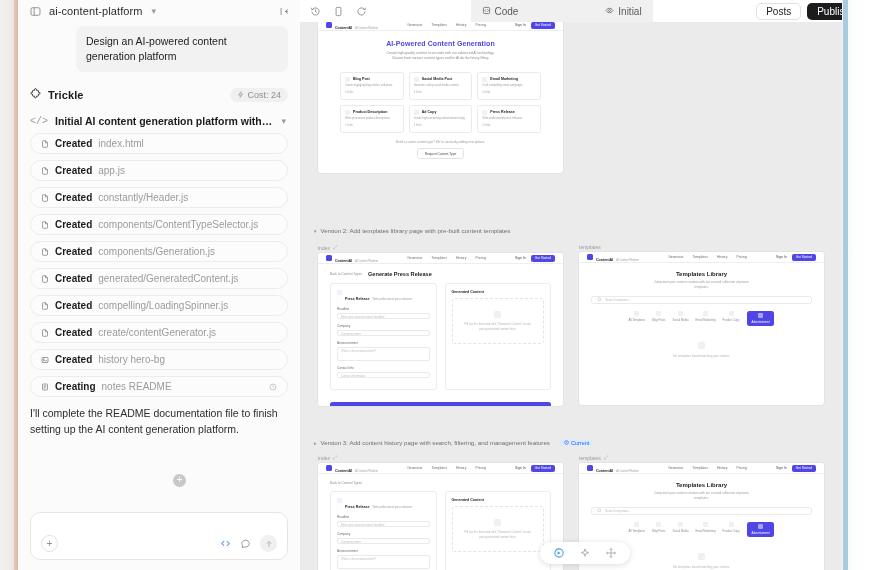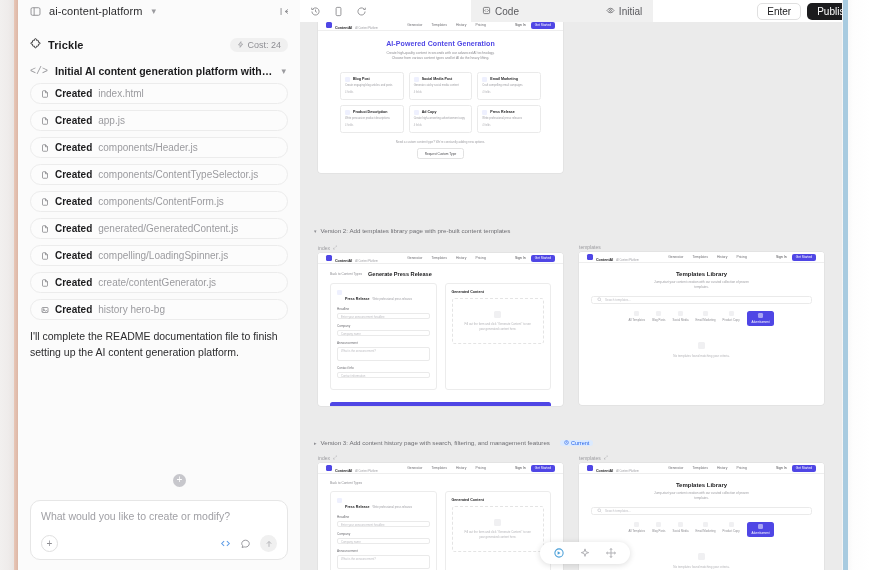--- a/index.html
+++ b/index.html
@@ -200,20 +200,21 @@
         <svg width="11" height="11" viewBox="0 0 16 16" fill="none" stroke="currentColor" stroke-width="1.3">
           <line x1="3" y1="3" x2="3" y2="13"></line>
             <path d="M13 5 L9 8 L13 11"></path>
             <line x1="13" y1="8" x2="9" y2="8"></line>
         </svg>
       </span>
     </div>
 
     <div class="sb-scroll">
 
+      <div class="user-msg">Design an AI-powered content generation platform</div>
 
       <div class="assist-head">
         <span>
           <svg width="12" height="12" viewBox="0 0 16 16" fill="none" stroke="#1c1c1e" stroke-width="1.1">
             <path d="M6 2.2a1.3 1.3 0 0 1 2.6 0v.9h1.8c.5 0 .8.3.8.8v1.8h.9a1.3 1.3 0 1 1 0 2.6h-.9v1.8c0 .5-.3.8-.8.8H8.6v.9a1.3 1.3 0 1 1-2.6 0v-.9H4.2c-.5 0-.8-.3-.8-.8V8.3h-.9a1.3 1.3 0 1 1 0-2.6h.9V3.9c0-.5.3-.8.8-.8H6z"></path>
           </svg>
         </span>
         <span class="brand">Trickle</span>
         <span class="cost-pill">
           <span>
@@ -254,41 +255,41 @@
           <span class="file-path">app.js</span>
         </div>
         <div class="file-row">
           <span class="fic">
               <svg width="8" height="8" viewBox="0 0 16 16" fill="none" stroke="currentColor" stroke-width="1.3">
                 <path d="M9 1.5H4.5A1.5 1.5 0 0 0 3 3v10a1.5 1.5 0 0 0 1.5 1.5h7A1.5 1.5 0 0 0 13 13V5.5z"></path>
                 <path d="M9 1.5V5.5H13"></path>
               </svg>
             </span>
           <span class="file-act">Created</span>
-          <span class="file-path">components/Header.js</span>
+          <span class="file-path">constantly/Header.js</span>
         </div>
         <div class="file-row">
           <span class="fic">
               <svg width="8" height="8" viewBox="0 0 16 16" fill="none" stroke="currentColor" stroke-width="1.3">
                 <path d="M9 1.5H4.5A1.5 1.5 0 0 0 3 3v10a1.5 1.5 0 0 0 1.5 1.5h7A1.5 1.5 0 0 0 13 13V5.5z"></path>
                 <path d="M9 1.5V5.5H13"></path>
               </svg>
             </span>
           <span class="file-act">Created</span>
           <span class="file-path">components/ContentTypeSelector.js</span>
         </div>
         <div class="file-row">
           <span class="fic">
               <svg width="8" height="8" viewBox="0 0 16 16" fill="none" stroke="currentColor" stroke-width="1.3">
                 <path d="M9 1.5H4.5A1.5 1.5 0 0 0 3 3v10a1.5 1.5 0 0 0 1.5 1.5h7A1.5 1.5 0 0 0 13 13V5.5z"></path>
                 <path d="M9 1.5V5.5H13"></path>
               </svg>
             </span>
           <span class="file-act">Created</span>
-          <span class="file-path">components/ContentForm.js</span>
+          <span class="file-path">components/Generation.js</span>
         </div>
         <div class="file-row">
           <span class="fic">
               <svg width="8" height="8" viewBox="0 0 16 16" fill="none" stroke="currentColor" stroke-width="1.3">
                 <path d="M9 1.5H4.5A1.5 1.5 0 0 0 3 3v10a1.5 1.5 0 0 0 1.5 1.5h7A1.5 1.5 0 0 0 13 13V5.5z"></path>
                 <path d="M9 1.5V5.5H13"></path>
               </svg>
             </span>
           <span class="file-act">Created</span>
           <span class="file-path">generated/GeneratedContent.js</span>
@@ -317,29 +318,46 @@
           <span class="fic">
               <svg width="8" height="8" viewBox="0 0 16 16" fill="none" stroke="currentColor" stroke-width="1.3">
                 <rect x="2" y="3" width="12" height="10" rx="1.5"></rect>
                 <circle cx="5.5" cy="6.5" r="1"></circle>
                 <path d="M3 11.5 6.5 8l2.5 2.5L11 9l2 2"></path>
               </svg>
             </span>
           <span class="file-act">Created</span>
           <span class="file-path">history hero-bg</span>
         </div>
+        <div class="file-row">
+          <span class="fic">
+              <svg width="8" height="8" viewBox="0 0 16 16" fill="none" stroke="currentColor" stroke-width="1.3">
+                <rect x="3" y="2" width="10" height="12" rx="1.5"></rect>
+                <line x1="5.5" y1="5.5" x2="10.5" y2="5.5"></line>
+                <line x1="5.5" y1="8" x2="10.5" y2="8"></line>
+                <line x1="5.5" y1="10.5" x2="8.5" y2="10.5"></line>
+              </svg>
+            </span>
+          <span class="file-act">Creating</span>
+          <span class="file-path">notes README</span>
+          <span class="trail">
+              <svg width="8" height="8" viewBox="0 0 16 16" fill="none" stroke="currentColor" stroke-width="1.3">
+                <circle cx="8" cy="8" r="6"></circle>
+                <path d="M8 4.5V8l2.5 1.5"></path>
+              </svg>
+            </span>
+        </div>
       </div>
 
       <div class="assist-text">I'll complete the README documentation file to finish setting up the AI content generation platform.</div>
 
       <div class="plus-badge">+</div>
     </div>
 
     <div class="composer">
-      <div class="composer-ph">What would you like to create or modify?</div>
       <div class="composer-bar">
         <div class="cbtn">+</div>
         <div class="cright">
           <span class="cic blue">
             <svg width="11" height="11" viewBox="0 0 16 16" fill="none" stroke="currentColor" stroke-width="1.5">
                 <path d="M6 4.5 2.5 8 6 11.5"></path>
                 <path d="M10 4.5 13.5 8 10 11.5"></path>
               </svg>
           </span>
           <span class="cic">
@@ -399,21 +417,21 @@
         <div class="seg-item">
           <span><svg width="9" height="9" viewBox="0 0 16 16" fill="none" stroke="currentColor" stroke-width="1.3">
                 <path d="M1.8 8S4.2 4 8 4s6.2 4 6.2 4-2.4 4-6.2 4-6.2-4-6.2-4z"></path>
                 <circle cx="8" cy="8" r="1.7"></circle>
               </svg></span>
           <span>Initial</span>
         </div>
       </div>
 
       <div class="tb-right">
-        <div class="btn-share">Enter</div>
+        <div class="btn-share">Posts</div>
         <div class="btn-publish">Publish</div>
       </div>
     </div>
 
     <div class="canvas">
       <div class="canvas-inner">
 
         <div class="screen" style="position:absolute; left:4px; top:-2px; width:245px; height:153px;">
           <div class="mini-nav">
             <span class="logo-sq"></span>

